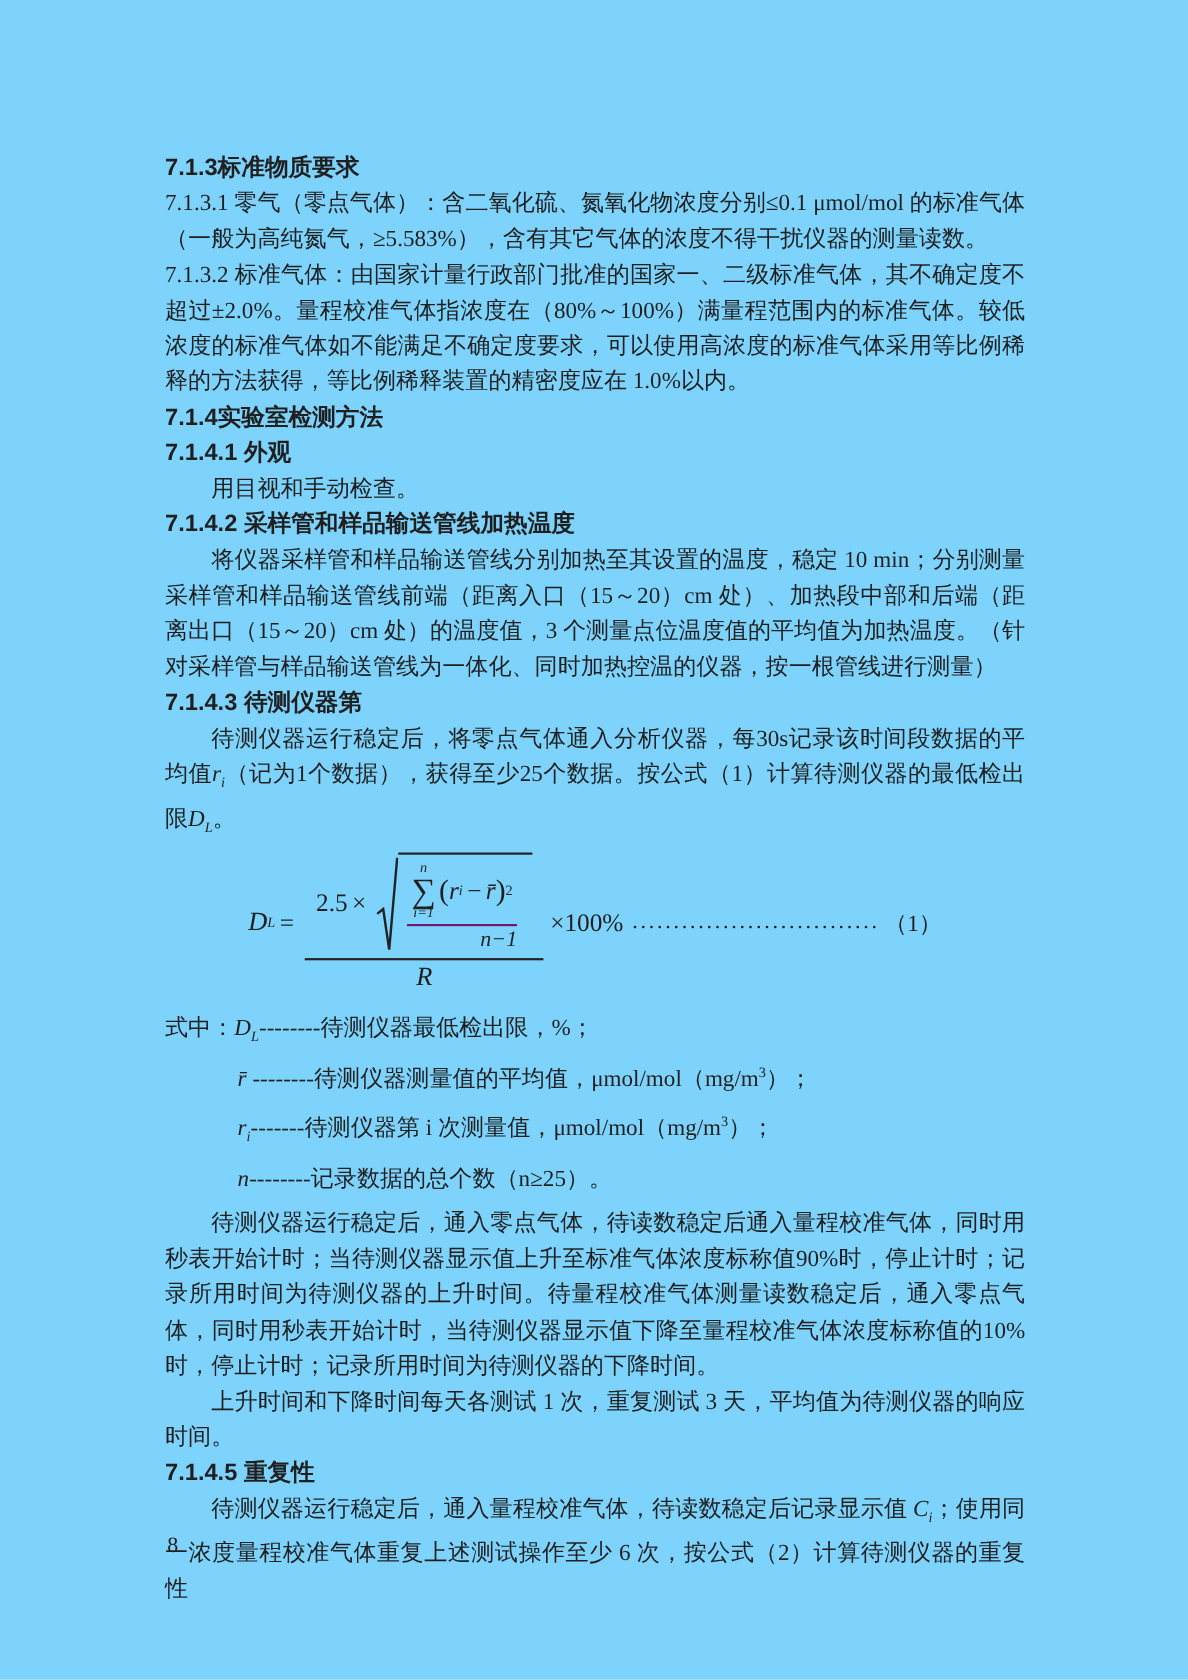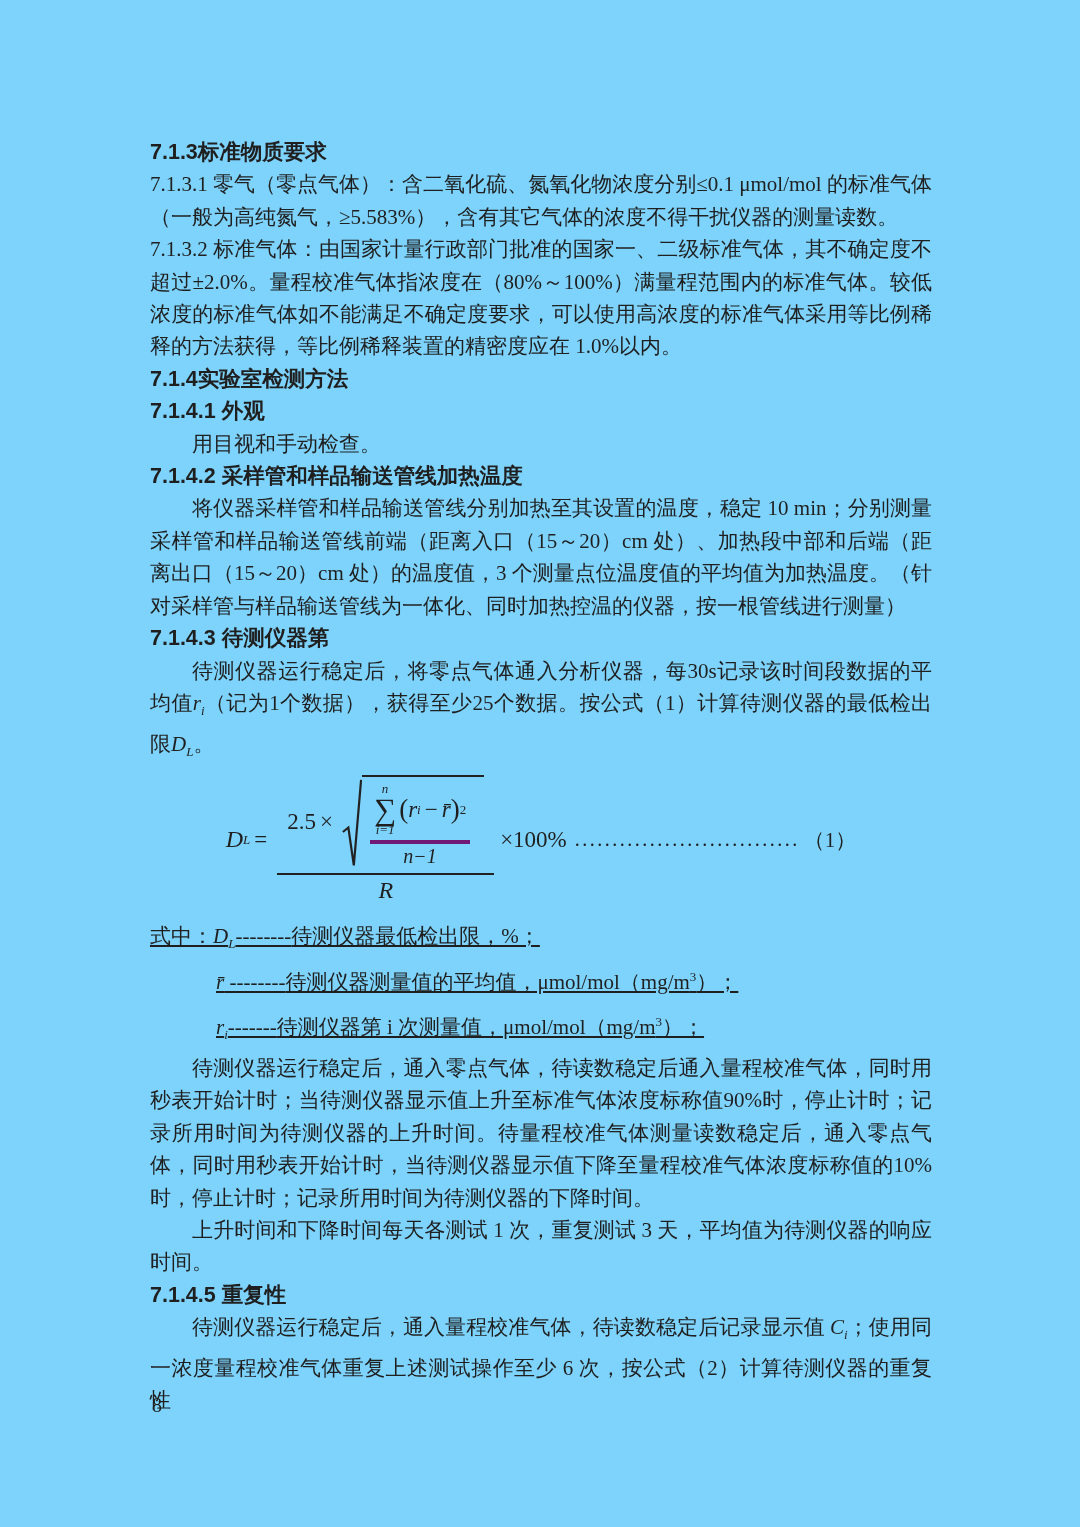--- a/index.html
+++ b/index.html
@@ -20,33 +20,33 @@
   .lhs{font-size:24px;}
   .bigfrac{display:inline-flex;flex-direction:column;align-items:center;margin:0 6px;}
   .bf-num{display:flex;align-items:center;padding:0 10px 5px;}
   .bf-den{border-top:2px solid #222;align-self:stretch;text-align:center;
           font-style:italic;font-size:24px;padding-top:2px;}
   .sqrt{position:relative;padding-left:20px;display:inline-flex;margin-left:5px;}
   .rad{position:absolute;left:0;top:3px;width:20px;height:calc(100% - 3px);}
   .vinc{border-top:2.4px solid #222;padding:5px 14px 0 8px;}
   .innerfrac{display:flex;flex-direction:column;align-items:center;}
   .if-num{display:flex;align-items:center;padding:0 4px 3px;}
-  .if-den{border-top:4px solid #701a75;align-self:stretch;text-align:center;
+  .if-den{border-top:2px solid #701a75;align-self:stretch;text-align:right;
           font-style:italic;font-size:20px;padding-top:1px;}
   .sum{display:inline-flex;flex-direction:column;align-items:center;margin-right:3px;}
   .sum-n,.sum-i{font-size:13px;font-style:italic;line-height:14px;}
   .sigma{font-size:31px;line-height:27px;}
   .paren{font-size:27px;line-height:1;font-weight:400;}
   .pwr{font-size:13px;vertical-align:super;}
   .dots{letter-spacing:2.5px;font-size:20px;margin-left:8px;white-space:nowrap;
         overflow:hidden;max-width:300px;}
   .eqno{margin-left:4px;font-size:21px;}
   
   .defs{margin-top:2px;}
-  .def-line{font-size:21px;line-height:32.4px;padding-left:66px;text-align:left;text-decoration:underline;}
+  .def-line{font-size:21px;line-height:32.4px;padding-left:66px;text-align:left;}
   .def-line.first{padding-left:0;}
   .pageno{position:absolute;left:152px;top:1394px;font-size:20px;}
 </style>
 </head>
 <body>
 
 <div class="page">
   <main class="content">
 
     <h2 class="hd">7.1.3标准物质要求</h2>
@@ -102,20 +102,21 @@
         <span>×100%</span>
         <span class="dots">..............................</span>
         <span class="eqno">（1）</span>
       </div>
     </div>
 
     <div class="defs">
       <div class="def-line first"><span>式中：</span><span class="v">D</span><sub>L</sub><span>--------</span><span>待测仪器最低检出限，%；</span><sup></sup><span></span></div>
       <div class="def-line"><span class="v">r̄</span><sub></sub><span> --------</span><span>待测仪器测量值的平均值，μmol/mol（mg/m</span><sup>3</sup><span>）；</span></div>
       <div class="def-line"><span class="v">r</span><sub>i</sub><span>-------</span><span>待测仪器第 i 次测量值，μmol/mol（mg/m</span><sup>3</sup><span>）；</span></div>
+      <div class="def-line"><span class="v">n</span><sub></sub><span>--------</span><span>记录数据的总个数（n≥25）。</span><sup></sup><span></span></div>
     </div>
 
     <p class="bd ind">待测仪器运行稳定后，通入零点气体，待读数稳定后通入量程校准气体，同时用秒表开始计时；当待测仪器显示值上升至标准气体浓度标称值90%时，停止计时；记录所用时间为待测仪器的上升时间。待量程校准气体测量读数稳定后，通入零点气体，同时用秒表开始计时，当待测仪器显示值下降至量程校准气体浓度标称值的10%时，停止计时；记录所用时间为待测仪器的下降时间。</p>
     <p class="bd ind">上升时间和下降时间每天各测试 1 次，重复测试 3 天，平均值为待测仪器的响应时间。</p>
 
     <h2 class="hd">7.1.4.5 重复性</h2>
     <p class="bd ind"><span>待测仪器运行稳定后，通入量程校准气体，待读数稳定后记录显示值 </span><span class="v">C</span><sub>i</sub><span>；使用同一浓度量程校准气体重复上述测试操作至少 6 次，按公式（2）计算待测仪器的重复性 </span></p>
 
   </main>
 

